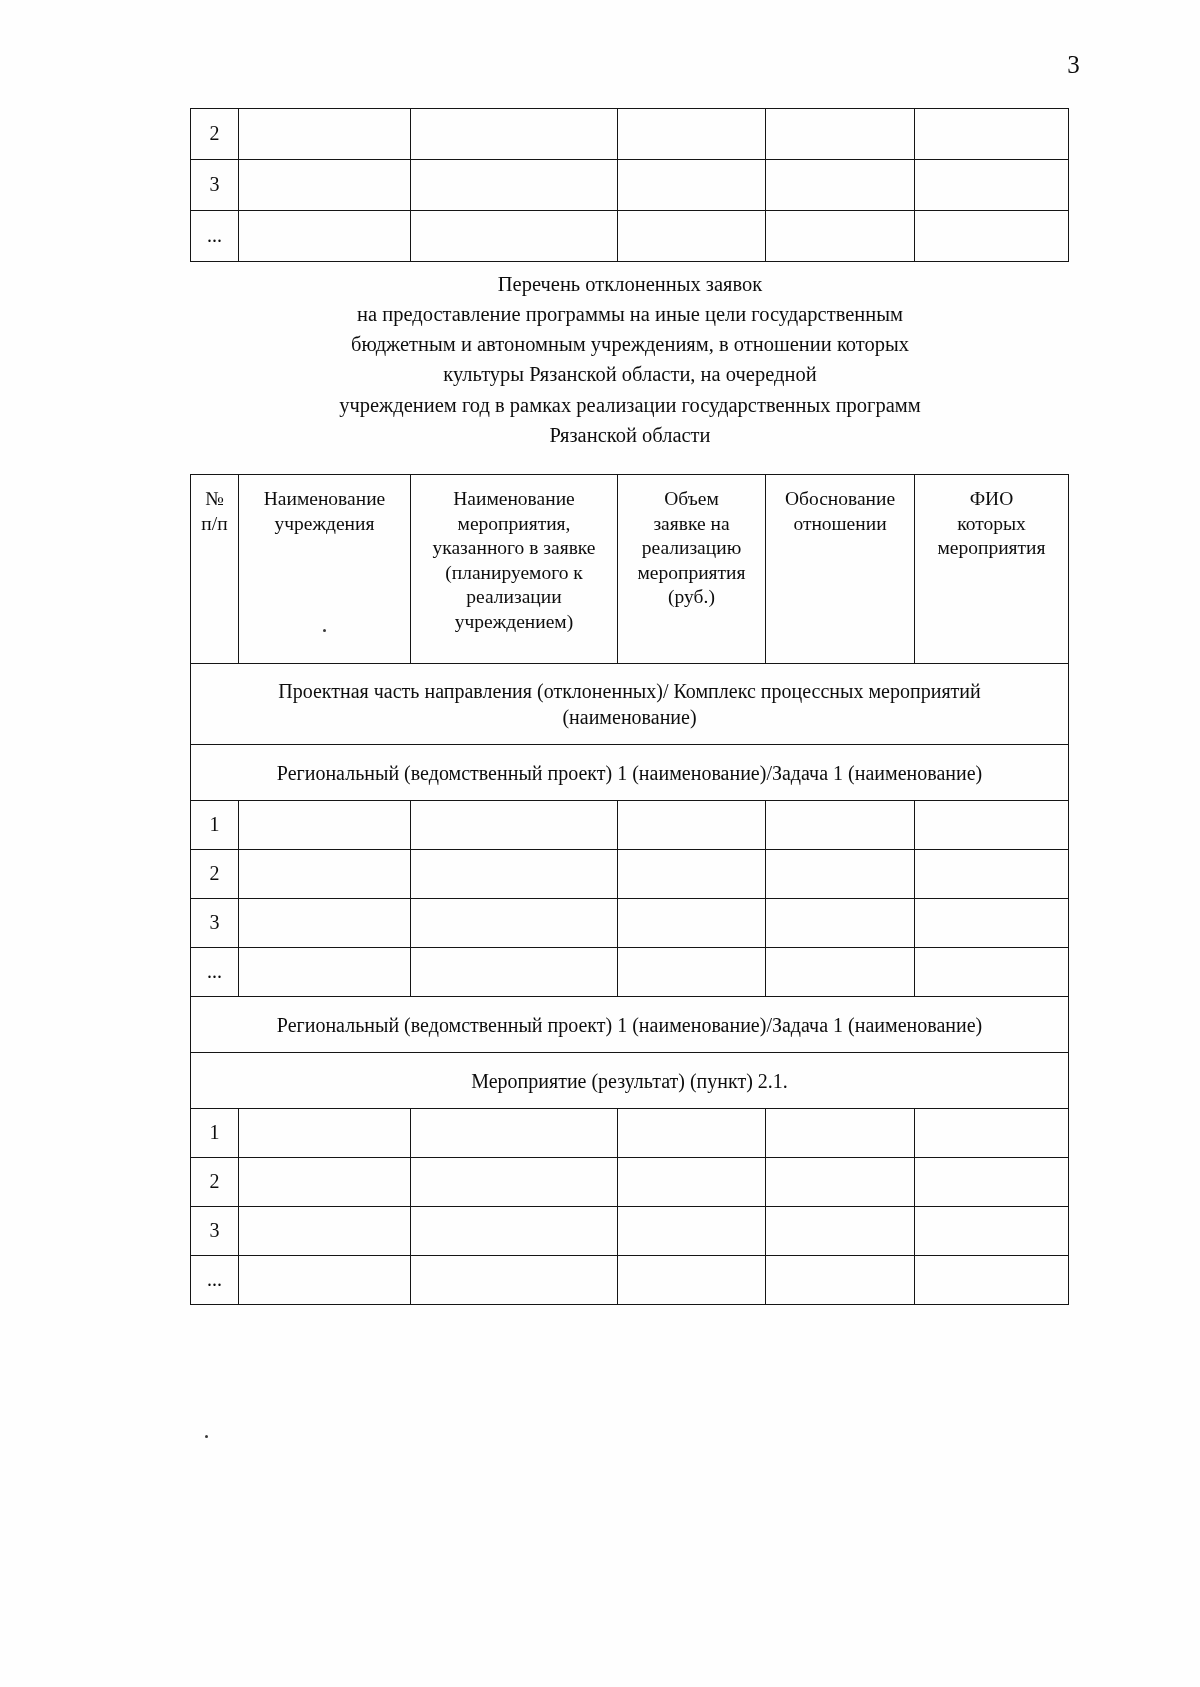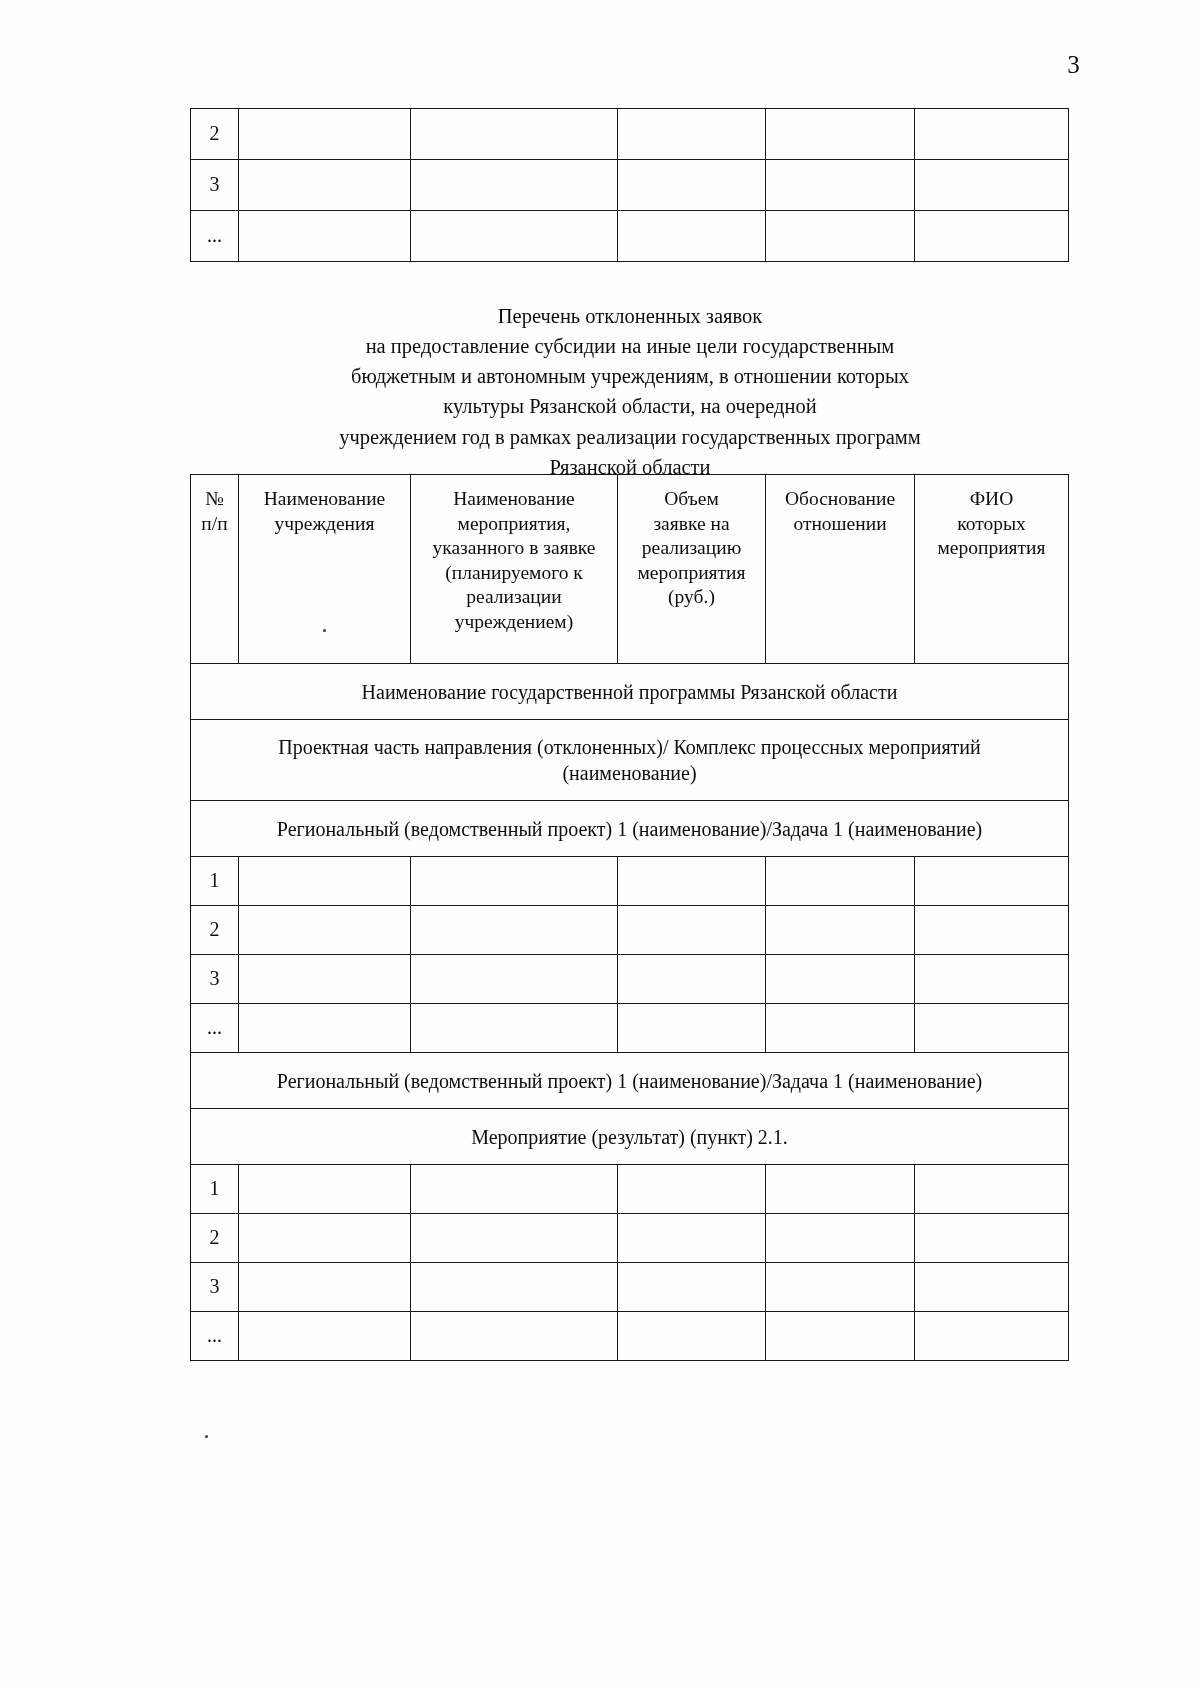--- a/index.html
+++ b/index.html
@@ -71,21 +71,20 @@
 
   
   .title-block {
     position: absolute;
     left: 190px;
     top: 269px;
     width: 880px;
     text-align: center;
     font-size: 20.5px;
     line-height: 1.47;
-    margin-top: 32px;
   }
   .title-block div { white-space: nowrap; }
 
   
   .table-main {
     position: absolute;
     left: 190px;
     top: 474px;
   }
   .table-main td.hdr {
@@ -160,21 +159,21 @@
         <td></td>
         <td></td>
         <td></td>
         <td></td>
       </tr>
     </tbody>
   </table>
 
   <div class="title-block">
     <div>Перечень отклоненных заявок</div>
-    <div>на предоставление субсидии на иные цели государственным</div>
+    <div>на предоставление программы на иные цели государственным</div>
     <div>бюджетным и автономным учреждениям, в отношении которых</div>
     <div>культуры Рязанской области, на очередной</div>
     <div>учреждением год в рамках реализации государственных программ</div>
     <div>Рязанской области</div>
   </div>
 
   <table class="doc-table table-main">
     <colgroup>
       <col class="c-num">
         <col class="c-inst">
@@ -213,23 +212,20 @@
           <div>Обоснование</div>
           <div>отношении</div>
         </td>
         <td class="hdr">
           <div>ФИО</div>
           <div>которых</div>
           <div>мероприятия</div>
         </td>
       </tr>
 
-      <tr>
-        <td class="section" colspan="6">Наименование государственной программы Рязанской области</td>
-      </tr>
 
 
       <tr>
         <td class="section two-line" colspan="6">
           <div>Проектная часть направления (отклоненных)/ Комплекс процессных мероприятий</div>
           <div>(наименование)</div>
         </td>
       </tr>
 
       <tr>

